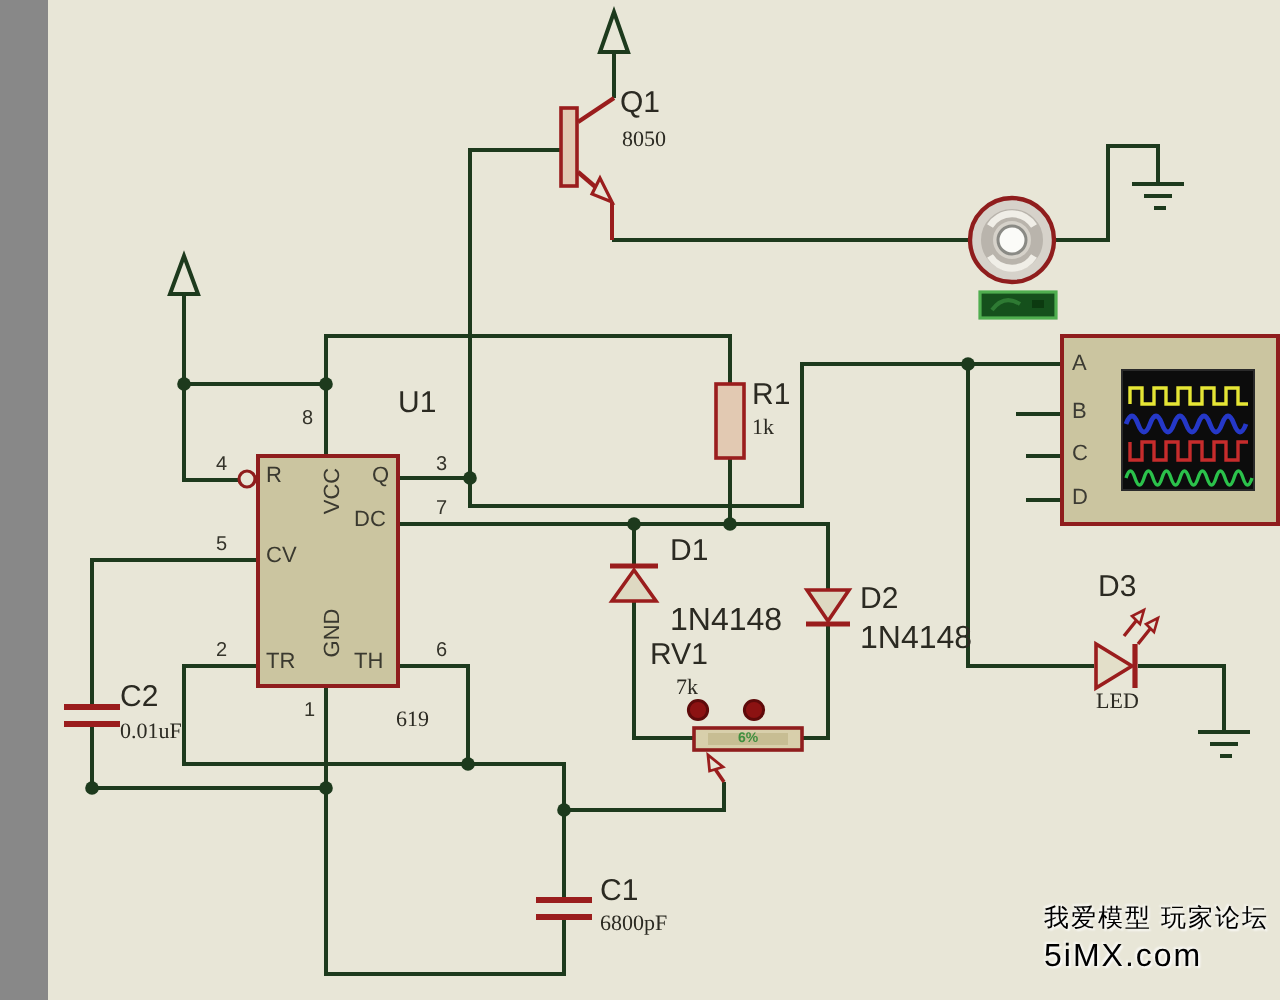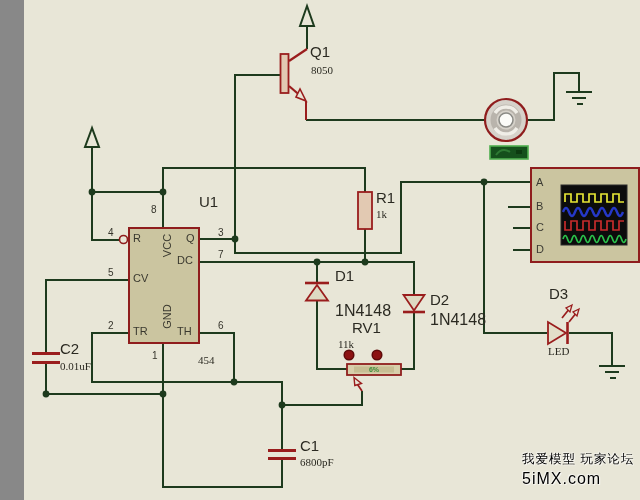--- a/index.html
+++ b/index.html
@@ -141,33 +141,33 @@
     <path d="M539 212 Q542 204 545 212 Q548 220 551 212 Q554 204 557 212 Q560 220 563 212 Q566 204 569 212 Q572 220 575 212 Q578 204 581 212 Q584 220 587 212 Q590 204 593 212 Q596 220 599 212" stroke="#2538c8" stroke-width="2.4" fill="none"></path>
     <path d="M541 221 V230 H547 V221 H553 V230 H559 V221 H565 V230 H571 V221 H577 V230 H583 V221 H589 V230 H595 V221 H600" stroke="#c62c2c" stroke-width="1.7" fill="none"></path>
     <path d="M539 239 Q541.2 232 543.5 239 Q545.8 246 548 239 Q550.2 232 552.5 239 Q554.8 246 557 239 Q559.2 232 561.5 239 Q563.8 246 566 239 Q568.2 232 570.5 239 Q572.8 246 575 239 Q577.2 232 579.5 239 Q581.8 246 584 239 Q586.2 232 588.5 239 Q590.8 246 593 239 Q595.2 232 597.5 239 Q599.8 246 602 239" stroke="#2bc24b" stroke-width="1.7" fill="none"></path>
   </g>
 </svg>
 
 <div class="lbl ref" style="left:286px;top:44px;">Q1</div>
 <div class="lbl val" style="left:287px;top:65px;">8050</div>
 
 <div class="lbl ref" style="left:175px;top:194px;">U1</div>
-<div class="lbl val" style="left:174px;top:355px;">454</div>
+<div class="lbl val" style="left:174px;top:355px;">619</div>
 
 <div class="lbl ref" style="left:352px;top:190px;">R1</div>
 <div class="lbl val" style="left:352px;top:209px;">1k</div>
 
 <div class="lbl ref" style="left:36px;top:341px;">C2</div>
 <div class="lbl val" style="left:36px;top:361px;">0.01uF</div>
 
 <div class="lbl ref" style="left:276px;top:438px;">C1</div>
 <div class="lbl val" style="left:276px;top:457px;">6800pF</div>
 
-<div class="lbl ref" style="left:328px;top:320px;">RV1</div>
-<div class="lbl val" style="left:314px;top:339px;">11k</div>
+<div class="lbl ref" style="left:301px;top:320px;">RV1</div>
+<div class="lbl val" style="left:314px;top:339px;">7k</div>
 <div class="lbl potpct" style="left:323px;top:366px;">6%</div>
 
 <div class="lbl ref" style="left:311px;top:268px;">D1</div>
 <div class="lbl val10" style="left:311px;top:303px;">1N4148</div>
 
 <div class="lbl ref" style="left:406px;top:292px;">D2</div>
 <div class="lbl val10" style="left:406px;top:312px;">1N4148</div>
 
 <div class="lbl ref" style="left:525px;top:286px;">D3</div>
 <div class="lbl val" style="left:524px;top:346px;">LED</div>

